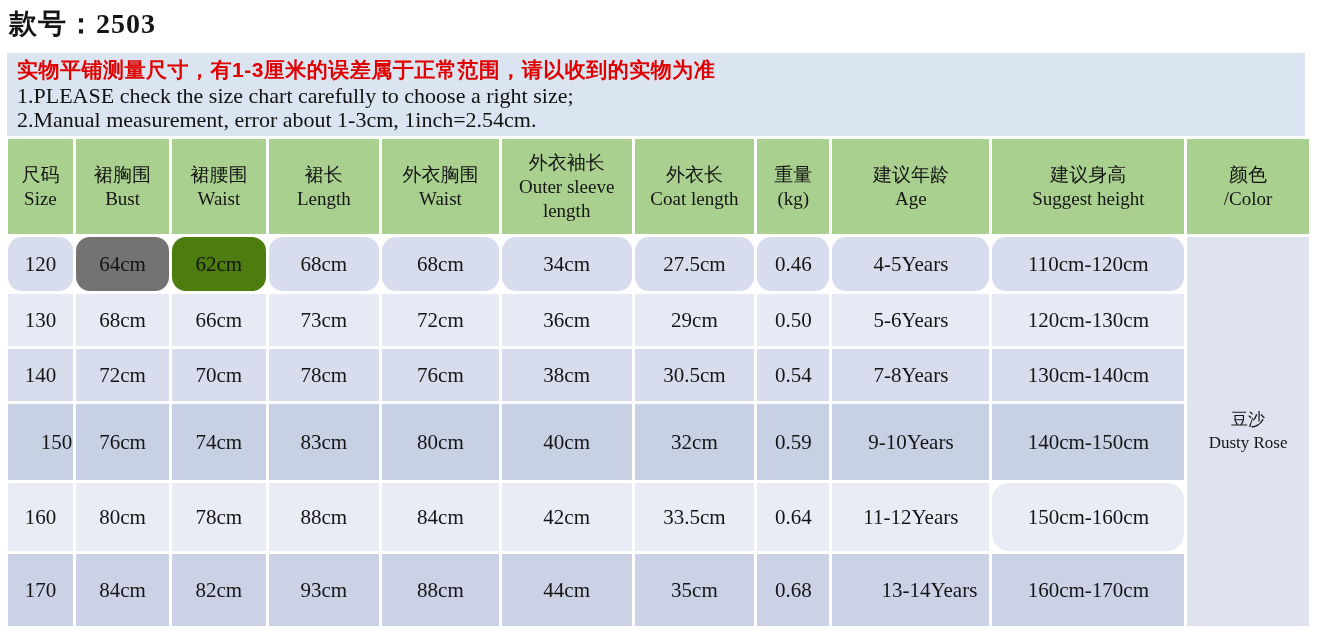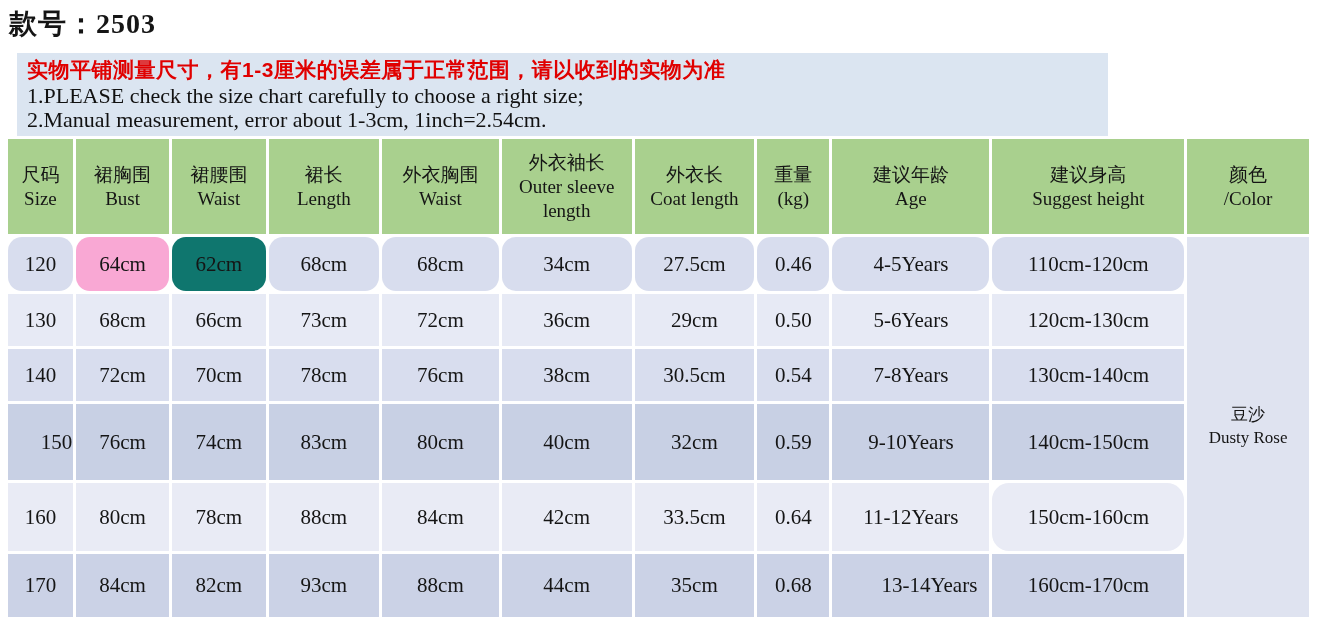--- a/index.html
+++ b/index.html
@@ -10,22 +10,22 @@
     color:#151515;
     overflow:hidden;
   }
   .page-title{
     font-size:28px;
     font-weight:bold;
     padding:5px 0 0 9px;
     letter-spacing:1px;
   }
   .notice-box{
-    margin:10px 5px 0 17px;
-    width:1091px;
+    margin:10px 5px 0 7px;
+    width:1298px;
     box-sizing:border-box;
     background:var(--notice-bg,#dbe5f1);
     padding:3px 10px 4px 10px;
   }
   .notice-red{
     color:var(--red,#e00000);
     font-weight:bold;
     font-size:21px;
     font-family:"Liberation Sans", sans-serif;
     letter-spacing:0.5px;
@@ -61,21 +61,21 @@
   td.color-cell{
     background:var(--colorcell-bg,#dfe3f0);
     font-size:17px;
     line-height:1.35;
   }
   tr.r0 td.cell{height:54px;border-radius:14px;}
   tr.r1 td.cell{height:52px;}
   tr.r2 td.cell{height:52px;}
   tr.r3 td.cell{height:76px;}
   tr.r4 td.cell{height:68px;}
-  tr.r5 td.cell{height:63px;}
+  tr.r5 td.cell{height:72px;}
 </style>
 </head>
 <body>
 
 <div class="page-title">款号：2503</div>
 
 <div class="notice-box">
   <div class="notice-red">实物平铺测量尺寸，有1-3厘米的误差属于正常范围，请以收到的实物为准</div>
   <div class="notice-line">1.PLEASE check the size chart carefully to choose a right size;</div>
   <div class="notice-line">2.Manual measurement, error about 1-3cm, 1inch=2.54cm.</div>
@@ -139,22 +139,22 @@
         </th>
       <th class="hdr">
           <span class="zh">颜色</span>
           <span class="en">/Color</span>
         </th>
     </tr>
   </thead>
   <tbody>
     <tr class="r0">
       <td class="cell" style="background: rgb(216, 221, 238);">120</td>
-      <td class="cell" style="background: #f9a8d4;">64cm</td>
-      <td class="cell" style="background: #0f766e;">62cm</td>
+      <td class="cell" style="background: #737373;">64cm</td>
+      <td class="cell" style="background: #4d7c0f;">62cm</td>
       <td class="cell" style="background: rgb(216, 221, 238);">68cm</td>
       <td class="cell" style="background: rgb(216, 221, 238);">68cm</td>
       <td class="cell" style="background: rgb(216, 221, 238);">34cm</td>
       <td class="cell" style="background: rgb(216, 221, 238);">27.5cm</td>
       <td class="cell" style="background: rgb(216, 221, 238);">0.46</td>
       <td class="cell" style="background: rgb(216, 221, 238);">4-5Years</td>
       <td class="cell" style="background: rgb(216, 221, 238);">110cm-120cm</td>
       <td class="color-cell" rowspan="6">
         <span>豆沙</span><br>
         <span>Dusty Rose</span>

